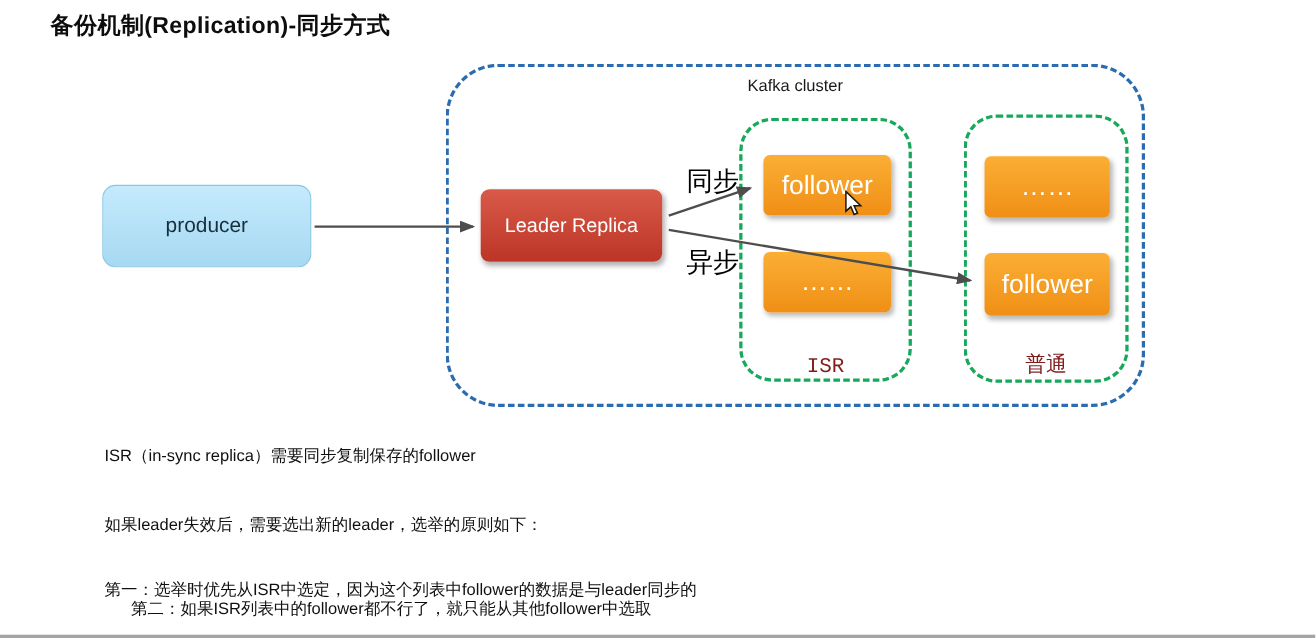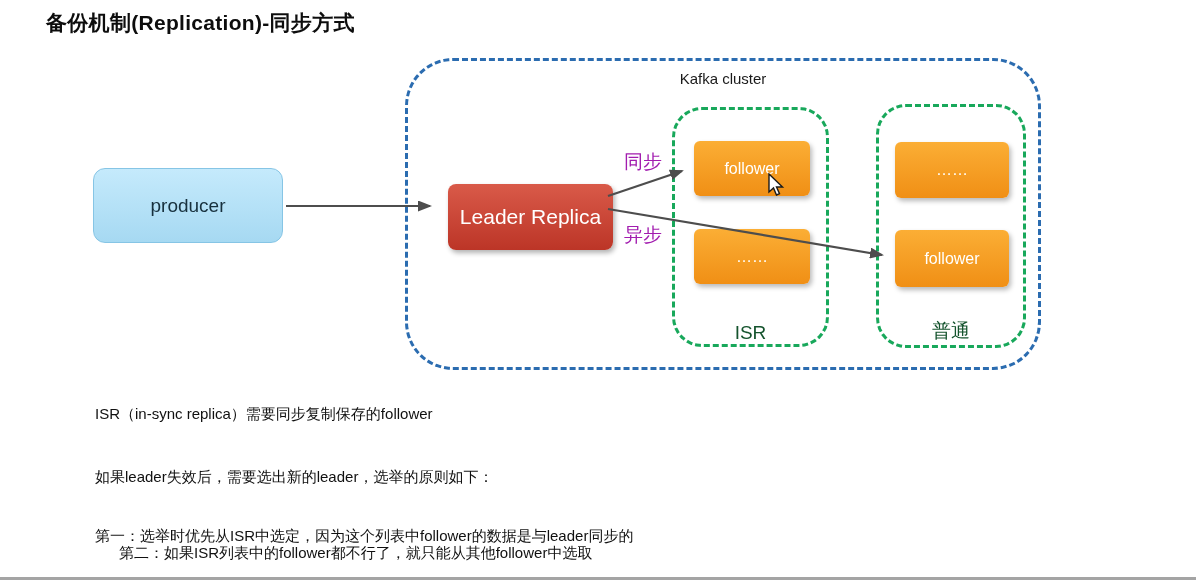--- a/index.html
+++ b/index.html
@@ -27,56 +27,55 @@
   }
   
   .group {
     position: absolute;
     border: 3px dashed var(--group-border, #18a85b);
     border-radius: 30px;
   }
   .group-isr    { left: 672px; top: 107px; width: 157px; height: 240px; }
   .group-normal { left: 876px; top: 104px; width: 150px; height: 244px; }
   .glabel {
-    position: absolute; text-align: center; font-size: 19px; color: #14532d;
+    position: absolute; text-align: center; font-size: 19px; color: #7f1d1d; font-family: Liberation Mono, monospace;
   }
   .isr-label    { left: 672px; width: 157px; top: 322px; }
   .normal-label { left: 876px; width: 150px; top: 318px; }
   
   .node {
     position: absolute; display: flex; align-items: center; justify-content: center;
     text-align: center;
   }
   .producer {
     left: 93px; top: 168px; width: 190px; height: 75px;
     border-radius: 12px;
     background: linear-gradient(180deg, var(--producer-fill-top,#c5eafc), var(--producer-fill-bottom,#a6d9f2));
     border: 1px solid var(--producer-border,#86c5e5);
     color: #17303d; font-size: 19px;
   }
   .leader {
-    left: 448px; top: 172px; width: 165px; height: 66px;
+    left: 437px; top: 172px; width: 165px; height: 66px;
     border-radius: 8px;
     background: linear-gradient(180deg, var(--leader-fill-top,#d95a49), var(--leader-fill-bottom,#bc3527));
-    color: #ffffff; font-size: 21px;
+    color: #ffffff; font-size: 18px;
     box-shadow: 2px 3px 5px rgba(0,0,0,0.30);
-    margin-top: 12px;
   }
   .follower {
     width: 116px; height: 55px; border-radius: 6px;
     background: linear-gradient(180deg, var(--follower-fill-top,#fbae35), var(--follower-fill-bottom,#f08f15));
-    color: #ffffff; font-size: 16px;
+    color: #ffffff; font-size: 24px;
     box-shadow: 2px 3px 5px rgba(0,0,0,0.28);
   }
   .f-isr-top    { left: 694px; top: 141px; }
   .f-isr-bottom { left: 694px; top: 229px; }
   .f-n-top      { left: 895px; top: 142px; width: 114px; height: 56px; }
   .f-n-bottom   { left: 895px; top: 230px; width: 114px; height: 57px; }
   
-  .alabel { position: absolute; font-size: 19px; color: #a21caf; }
+  .alabel { position: absolute; font-size: 24px; color: #000000; }
   .sync   { left: 624px; top: 149px; }
   .async  { left: 624px; top: 222px; }
   
   .arrows {
     position: absolute; left: 0; top: 0; width: 1196px; height: 580px;
     pointer-events: none;
   }
   .arrows line { stroke: var(--arrow,#4d4d4d); stroke-width: 2.2; }
   .arrows .ah-fill { fill: var(--arrow,#4d4d4d); }
   .cursor-icon {

